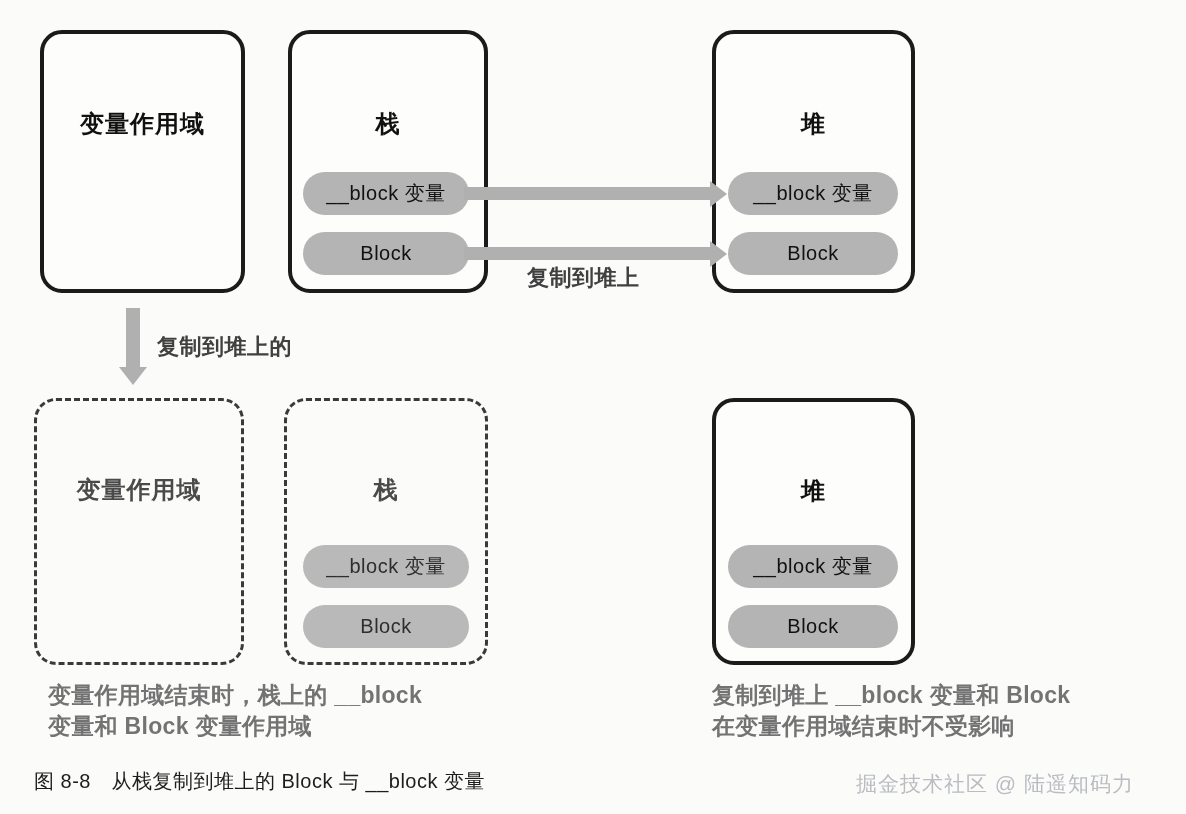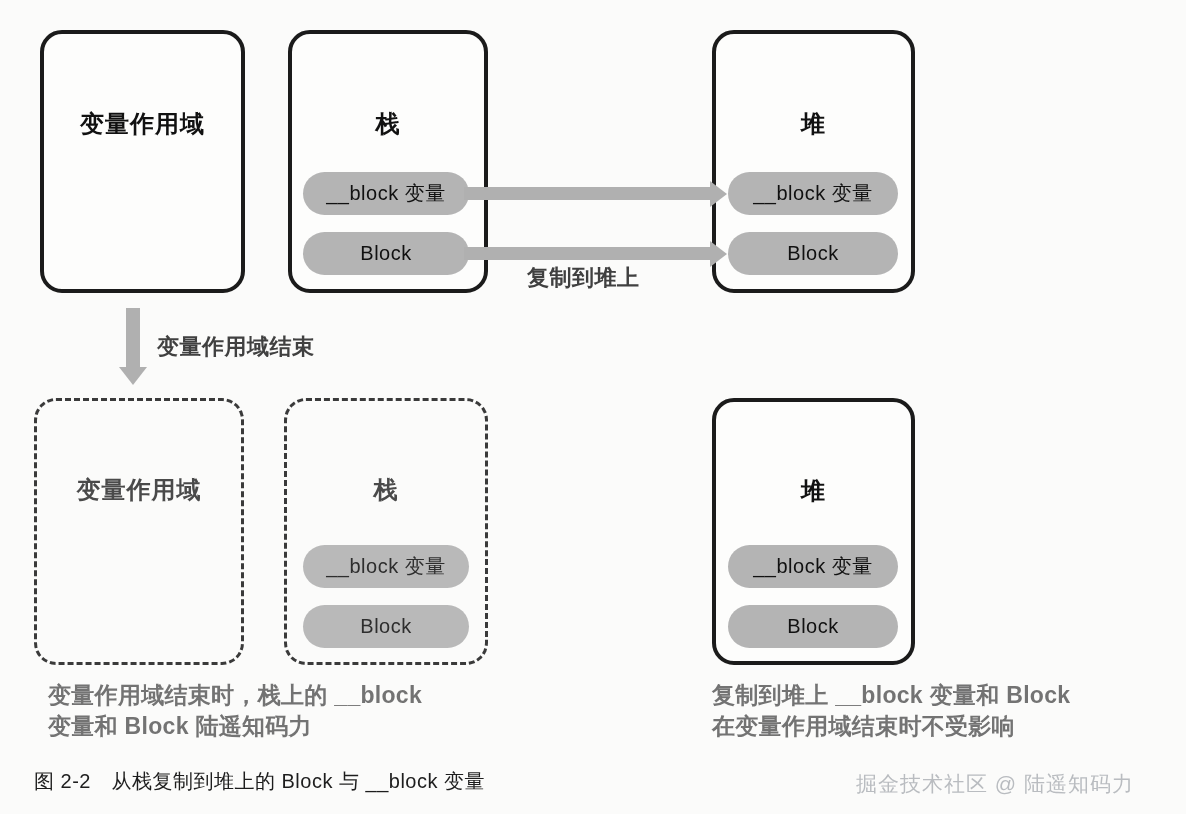--- a/index.html
+++ b/index.html
@@ -161,21 +161,21 @@
   </div>
   <div class="pill" style="left:728px; top:232px; width:170px; height:43px;">
     <span>Block</span>
   </div>
 
   <div class="arrow-h" style="left:464px; top:187px; width:247px;"></div>
   <div class="arrow-h" style="left:464px; top:247px; width:247px;"></div>
   <div class="label" style="left:527px; top:263px;">复制到堆上</div>
 
   <div class="arrow-v" style="left:126px; top:308px; height:60px;"></div>
-  <div class="label" style="left:157px; top:332px;">变量作用域结束</div>
+  <div class="label" style="left:157px; top:332px;">复制到堆上的</div>
 
   <div class="box dashed" style="left:34px; top:398px; width:210px; height:267px;">
     <div class="box-title" style="top:73px;">变量作用域</div>
   </div>
 
   <div class="box dashed" style="left:284px; top:398px; width:204px; height:267px;">
     <div class="box-title" style="top:73px;">栈</div>
   </div>
   <div class="pill faded" style="left:303px; top:545px; width:166px; height:43px;">
     <span>__block 变量</span>
@@ -189,25 +189,25 @@
   </div>
   <div class="pill" style="left:728px; top:545px; width:170px; height:43px;">
     <span>__block 变量</span>
   </div>
   <div class="pill" style="left:728px; top:605px; width:170px; height:43px;">
     <span>Block</span>
   </div>
 
   <div class="caption-block" style="left:48px; top:680px;">
     <div>变量作用域结束时，栈上的 __block</div>
-    <div>变量和 Block 陆遥知码力</div>
+    <div>变量和 Block 变量作用域</div>
   </div>
 
   <div class="caption-block" style="left:712px; top:680px;">
     <div>复制到堆上 __block 变量和 Block</div>
     <div>在变量作用域结束时不受影响</div>
   </div>
 
-  <div class="fig-caption" style="left:34px; top:768px;">图 2-2　从栈复制到堆上的 Block 与 __block 变量</div>
+  <div class="fig-caption" style="left:34px; top:768px;">图 8-8　从栈复制到堆上的 Block 与 __block 变量</div>
 
   <div class="watermark" style="left:856px; top:770px;">掘金技术社区 @ 陆遥知码力</div>
 
 </div>
 
 </body></html>

